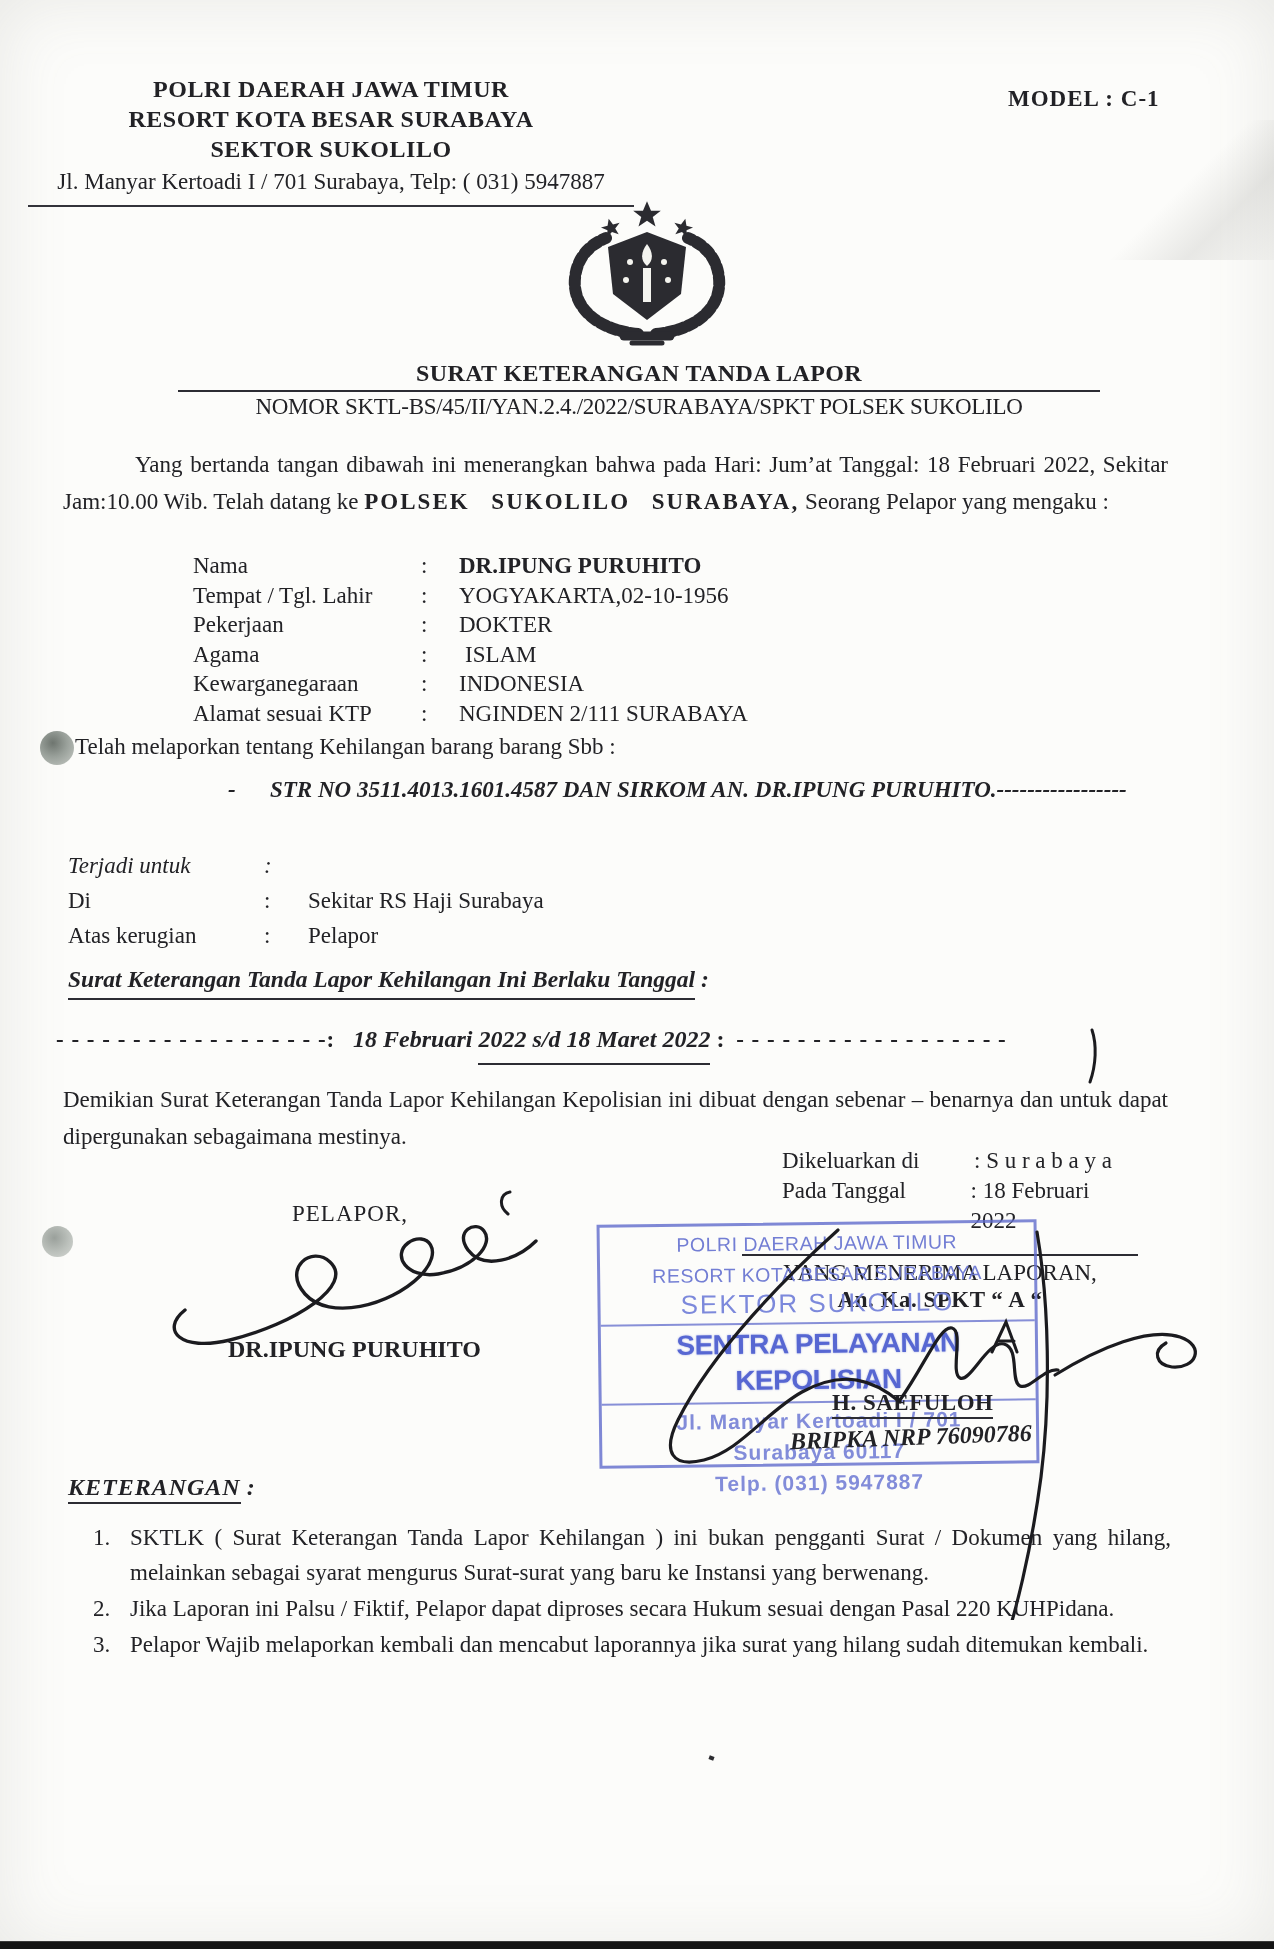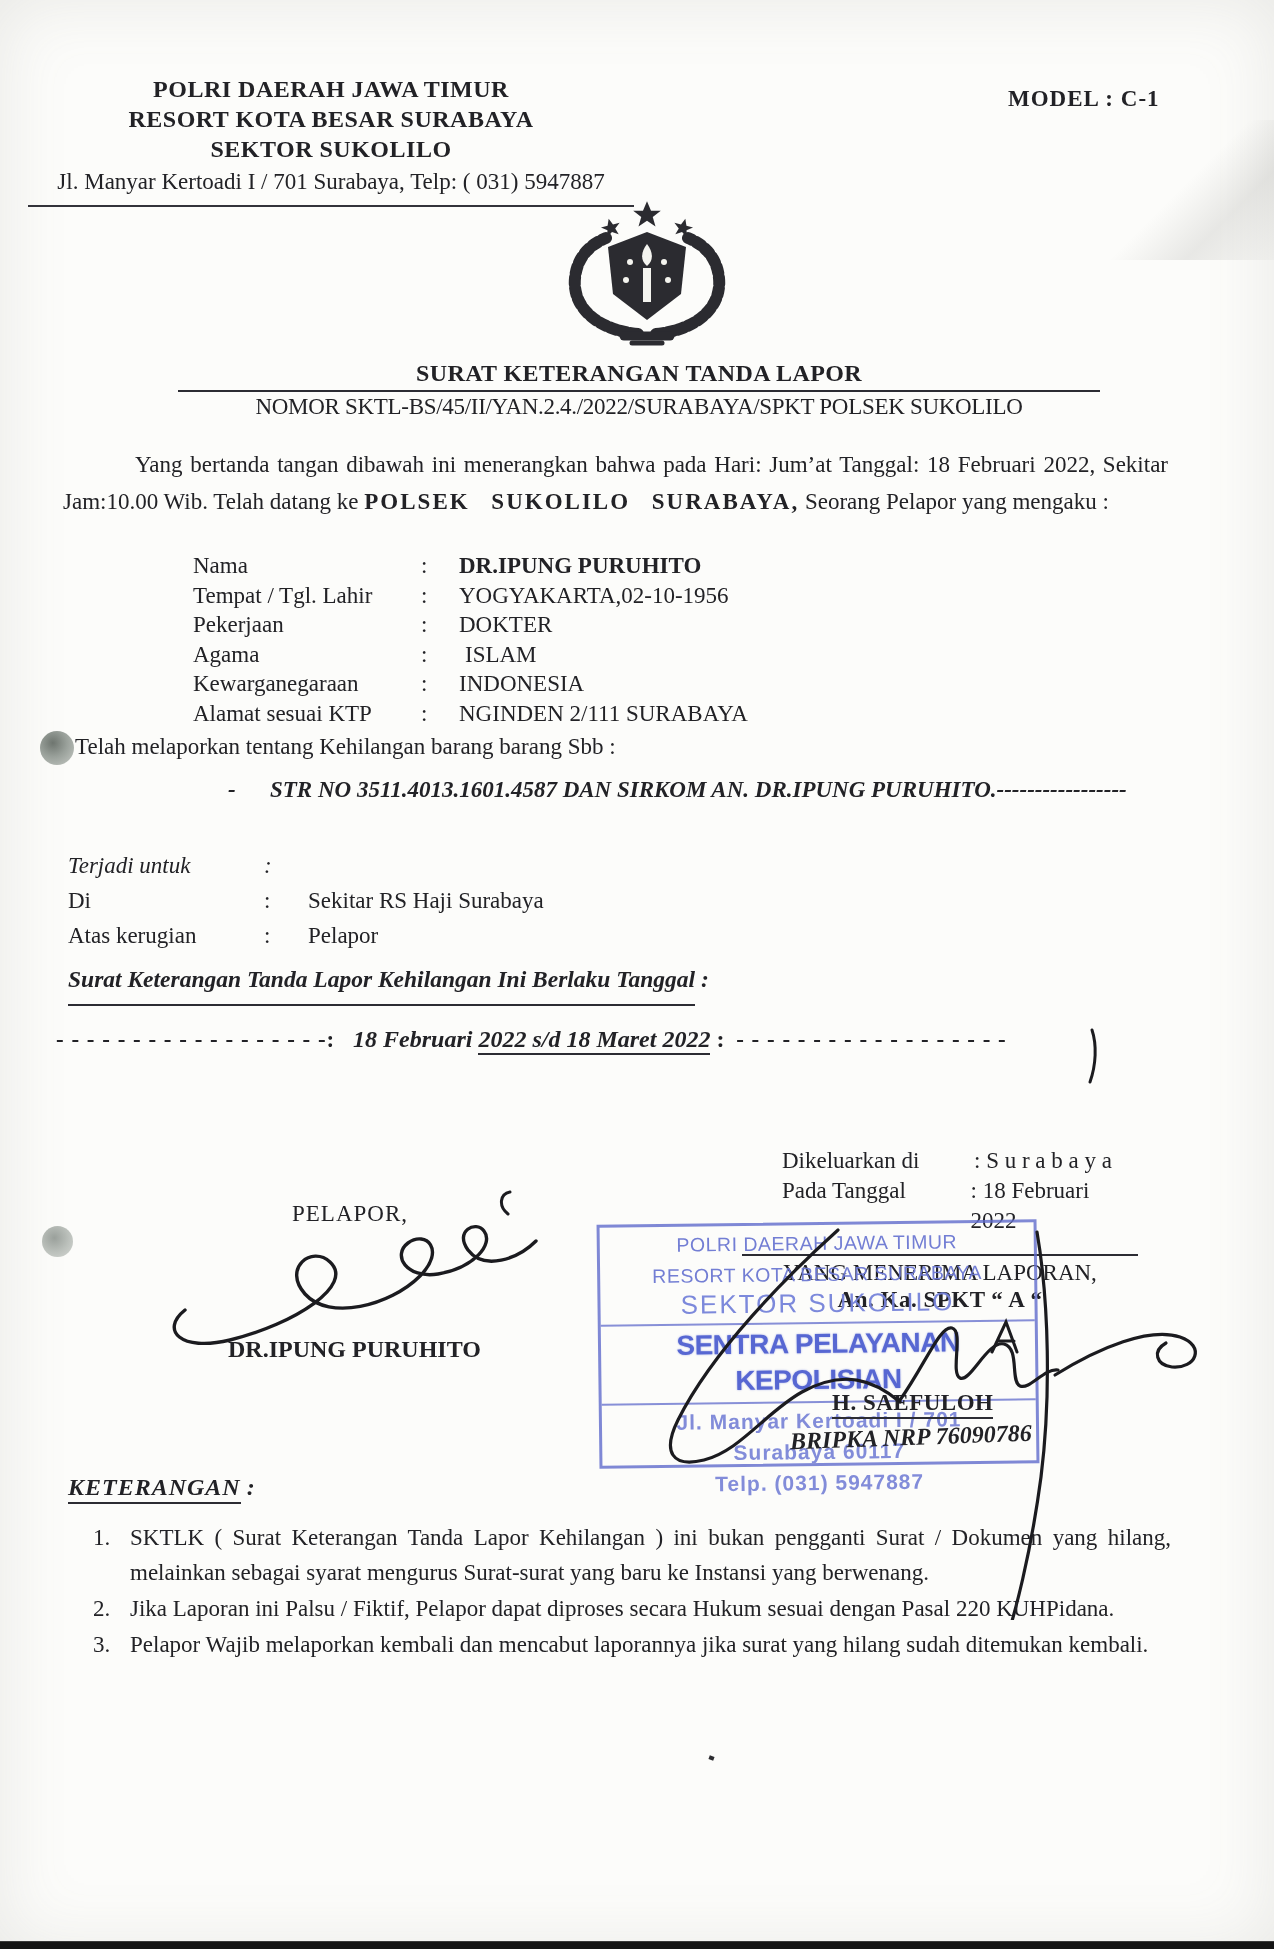--- a/index.html
+++ b/index.html
@@ -40,25 +40,25 @@
   .incident{left:68px;top:848px;}
   .incident .frow{line-height:35px;}
   .incident .lbl{width:196px;}
   .incident .col{width:44px;}
 
   .lead{left:75px;top:734px;font-size:23px;}
   .straits{left:228px;top:777px;font-size:23px;font-weight:700;font-style:italic;display:flex;}
   .straits .bl{width:42px;font-weight:700;}
 
   .validhead{left:68px;top:966px;font-size:23.5px;font-weight:700;font-style:italic;}
-  .validhead .u{border-bottom:2.5px solid #2c2c33;padding-bottom:12px;}
+  .validhead .u{border-bottom:2.5px solid #2c2c33;padding-bottom:6px;}
   .validline{left:56px;top:1026px;font-size:23px;font-weight:700;white-space:nowrap;}
   .validline .dash{letter-spacing:1px;}
   .validline .dt{font-style:italic;font-size:24px;}
-  .validline .du{border-bottom:2.5px solid #2c2c33;padding-bottom:1px;}
+  .validline .du{border-bottom:2.5px solid #2c2c33;padding-bottom:11px;}
 
   .closing{left:63px;top:1081px;width:1105px;font-size:23px;line-height:37px;}
 
   .issue{left:742px;top:1146px;width:396px;font-size:23px;}
   .issue .frow{line-height:30px;margin-left:40px;}
   .issue .lbl{width:192px;}
   .recv{margin-top:18px;border-top:2px solid #2c2c33;padding-top:2px;text-align:center;font-size:23px;line-height:29px;}
   .recv2{text-align:center;font-size:23px;font-weight:700;letter-spacing:.5px;}
 
   .pelapor{left:292px;top:1201px;font-size:23px;letter-spacing:1px;}
@@ -200,20 +200,21 @@
   <div class="abs validhead">
     <span class="u">Surat Keterangan Tanda Lapor Kehilangan Ini Berlaku Tanggal</span>
     <span style="font-style:normal"> </span><span>:</span>
   </div>
   <div class="abs validline">
     <span class="dash">- - - - - -  - - - - - - - - -  - - -:</span>
     <span class="dt">&nbsp; <span>18 Februari</span> <span class="du">2022  s/d  18 Maret  2022</span> <span style="font-style:normal">:</span>&nbsp;</span>
     <span class="dash">- - - - - - - - - - - - - - - - - -</span>
   </div>
 
+  <div class="abs closing just">Demikian Surat Keterangan Tanda Lapor Kehilangan Kepolisian ini dibuat dengan sebenar – benarnya dan untuk dapat dipergunakan sebagaimana mestinya.</div>
 
   <div class="abs issue">
     <div class="frow">
       <span class="lbl">Dikeluarkan di</span>
       <span>: S u r a b a y a</span>
     </div>
     <div class="frow">
       <span class="lbl">Pada Tanggal</span>
       <span>: 18 Februari 2022</span>
     </div>

